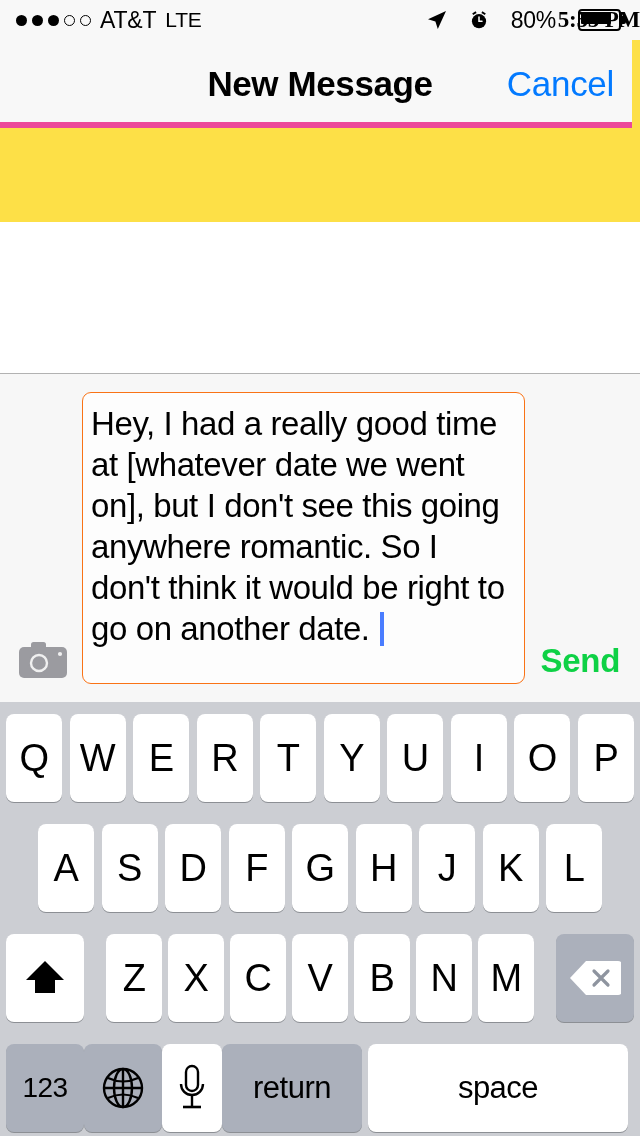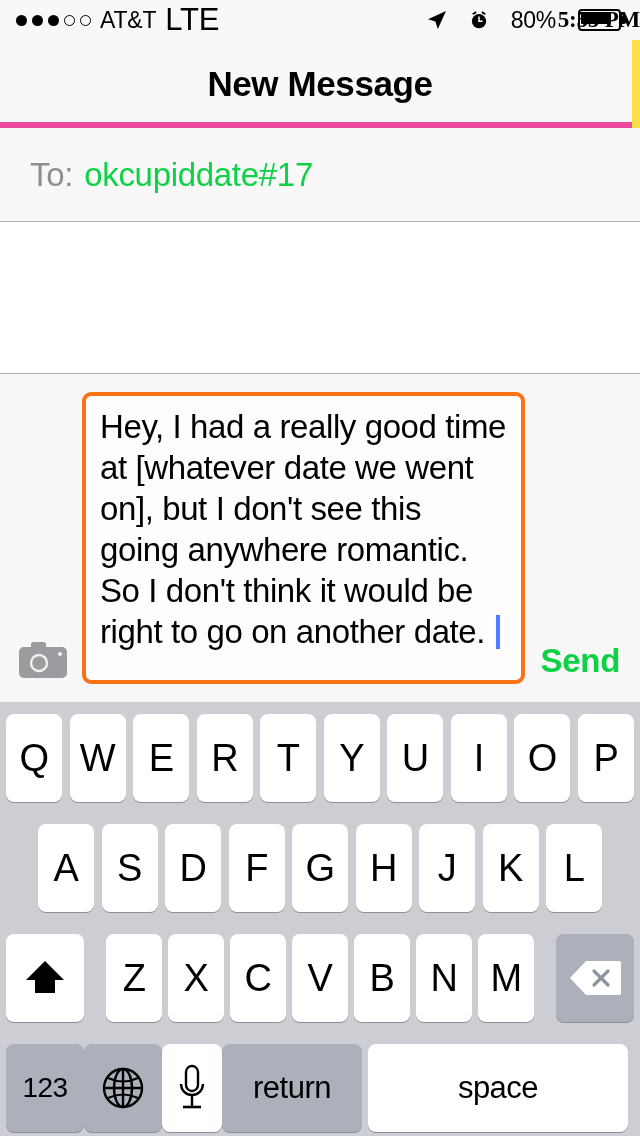--- a/index.html
+++ b/index.html
@@ -16,21 +16,21 @@
     position: absolute; top: 0; left: 0; width: 640px; height: 40px;
     background: #f8f8f8;
     display: flex; align-items: center;
     color: #000;
   }
   .sb-left { position: absolute; left: 16px; display: flex; align-items: center; gap: 9px; }
   .dots { display: flex; align-items: center; gap: 5px; }
   .dot { width: 11px; height: 11px; border-radius: 50%; background: #000; }
   .dot.hollow { background: transparent; border: 1.6px solid #000; }
   .carrier { font-size: 23px; letter-spacing: -0.2px; }
-  .net { font-size: 31px; letter-spacing: -0.2px; }
+  .net { font-size: 21px; letter-spacing: -0.2px; }
   .sb-center {
     position: absolute; left: 0; width: 640px; text-align: right;
     font-size: 23px; font-weight: bold; letter-spacing: -0.2px; font-family: Liberation Serif, serif;
   }
   .sb-right { position: absolute; right: 14px; display: flex; align-items: center; gap: 22px; }
   .loc-arrow { width: 20px; height: 20px; }
   .alarm { width: 20px; height: 20px; }
   .batt-pct { font-size: 23px; letter-spacing: -0.3px; }
   .battery { position: relative; width: 48px; height: 22px; }
   .batt-body {
@@ -86,23 +86,23 @@
     border-top: 1px solid #b2b2b2;
   }
   .camera-icon {
     position: absolute; left: 18px; bottom: 22px;
     width: 50px; height: 40px;
   }
   .textbox {
     position: absolute; left: 82px; top: 18px;
     width: 443px; height: 292px;
     background: #fdfdfd;
-    border: 4px solid #f97316;
+    border: 1px solid #f97316;
     border-radius: 9px;
-    padding: 10px 14px 8px 14px;
+    padding: 10px 14px 8px 8px;
     overflow: hidden;
   }
   .textbox-content {
     font-size: 33px; line-height: 41px; color: #000;
     letter-spacing: -0.4px;
     white-space: pre-wrap; word-wrap: break-word;
   }
   .caret {
     display: inline-block; width: 4px; height: 34px;
     background: #4a7dff; vertical-align: -6px; margin-left: 2px;
@@ -185,26 +185,23 @@
       <span class="battery">
         <span class="batt-body"></span>
         <span class="batt-fill" id="batt-fill" style="width: 29.6px;"></span>
         <span class="batt-nub"></span>
       </span>
     </div>
   </div>
 
   <div class="navbar">
     <div class="nav-title">New Message</div>
-  </div>
-
-  <div class="tofield">
-    <span class="to-label">To:</span>
-    <span class="to-value">okcupiddate#17</span>
-  </div>
+    <div class="nav-cancel">Cancel</div>
+  </div>
+
 
   <div class="conversation"></div>
 
   <div class="inputbar">
     <span class="camera-icon">
       <svg viewBox="0 0 50 40" width="50" height="40">
         <rect x="1" y="7" width="48" height="31" rx="5" fill="#9b9ba0"></rect>
         <rect x="13" y="2" width="15" height="7" rx="2.5" fill="#9b9ba0"></rect>
         <circle cx="21" cy="23" r="10.5" fill="#9b9ba0"></circle>
         <circle cx="21" cy="23" r="8" fill="none" stroke="#f0f0f0" stroke-width="2.4"></circle>

